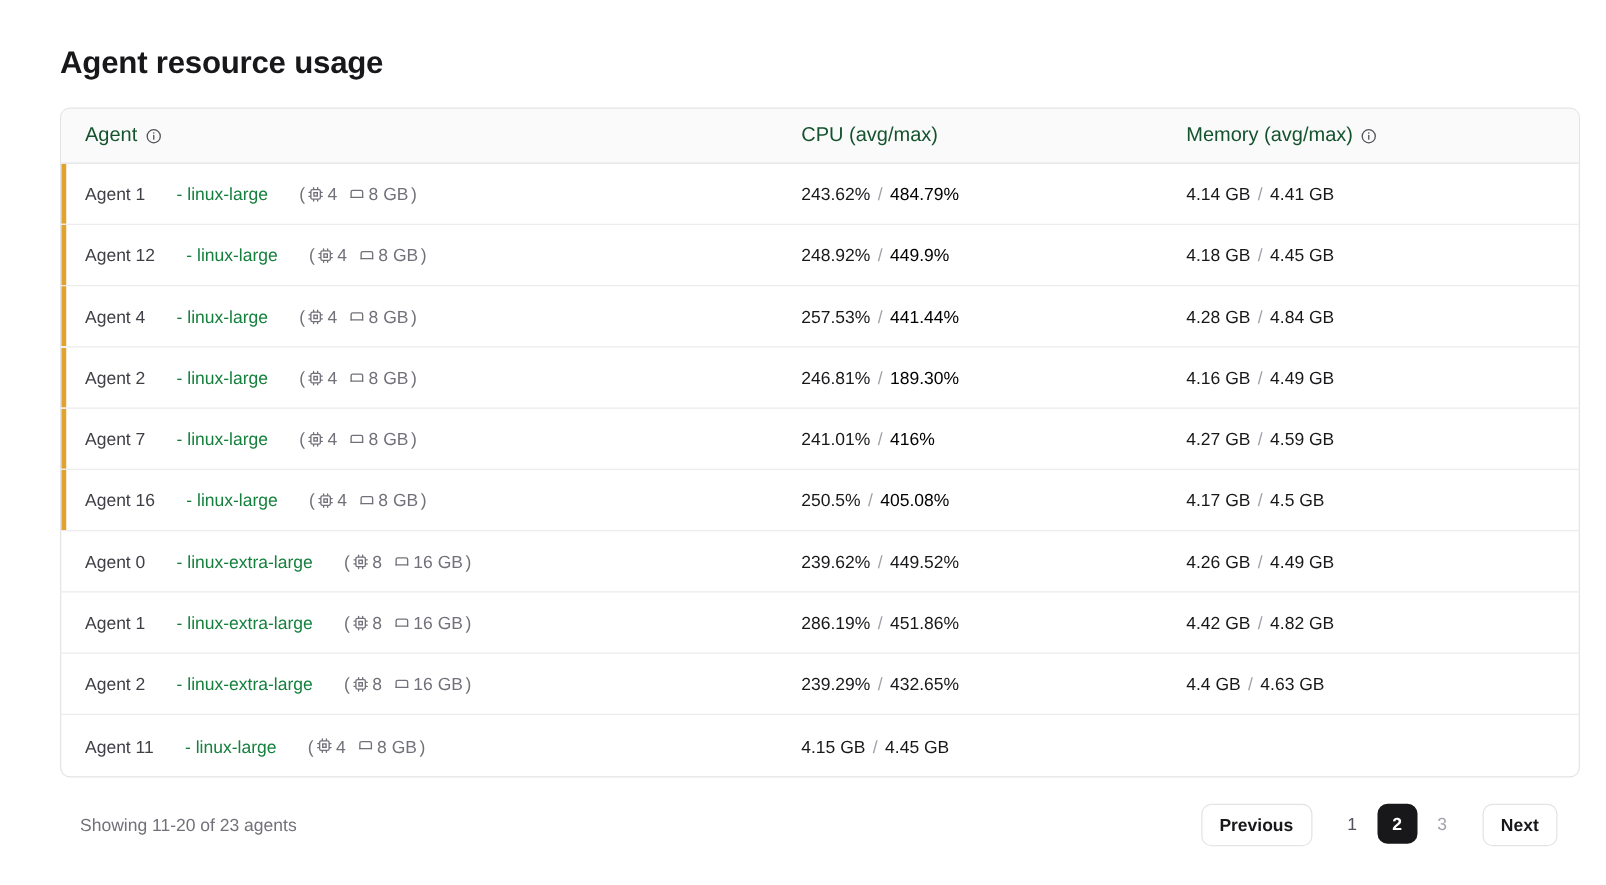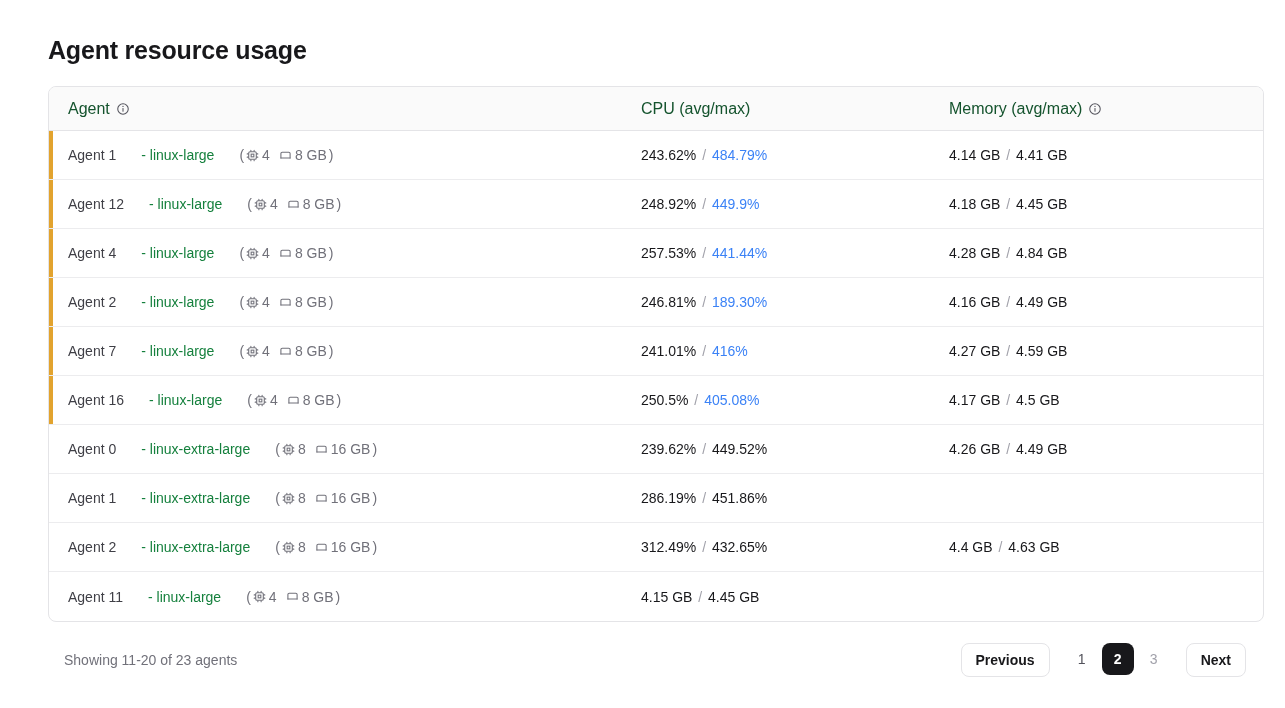--- a/index.html
+++ b/index.html
@@ -60,21 +60,21 @@
   .agent-cell { display: flex; align-items: center; gap: 25px; white-space: nowrap; }
   .agent-name { color: #3f3f46; }
   .agent-type { color: #15803d; }
   .agent-spec { color: #71717a; display: inline-flex; align-items: center; gap: 2px; }
   .agent-spec .spec-icon { display: inline-flex; color: #71717a; margin-right: 1px; }
   .agent-spec .spec-icon svg { width: 13px; height: 13px; }
   .agent-spec .gap { width: 5px; display: inline-block; }
 
   .metric-cell { font-weight: 500; color: #18181b; white-space: nowrap; }
   .metric-cell .sep { color: #a1a1aa; font-weight: 400; padding: 0 2px; }
-  .metric-cell .warn { color: #3b82f6; }
+  .metric-cell .warn { color: #000000; }
 
   .footer {
     margin-top: 21px;
     display: flex;
     align-items: center;
     justify-content: space-between;
     padding: 0 18px 0 16px;
   }
   .summary { font-size: 14px; color: #71717a; }
 
@@ -292,37 +292,38 @@
                 <svg viewBox="0 0 24 24">
                   <use href="#icon-cpu"></use>
                 </svg>
               </span><span>8</span><span class="gap"></span><span class="spec-icon">
                 <svg viewBox="0 0 24 24">
                   <use href="#icon-memory"></use>
                 </svg>
               </span><span>16 GB</span>)</span>
     </div>
     <div class="metric-cell"><span>286.19%</span><span class="sep"> / </span><span>451.86%</span></div>
+    <div class="metric-cell"><span>4.42 GB</span><span class="sep"> / </span><span>4.82 GB</span></div>
   </div>
 
   <div class="t-row">
     <div class="agent-cell">
       <span class="agent-name">Agent 2</span>
       <span class="agent-type">- linux-extra-large</span>
       <span class="agent-spec">(<span class="spec-icon">
                 <svg viewBox="0 0 24 24">
                   <use href="#icon-cpu"></use>
                 </svg>
               </span><span>8</span><span class="gap"></span><span class="spec-icon">
                 <svg viewBox="0 0 24 24">
                   <use href="#icon-memory"></use>
                 </svg>
               </span><span>16 GB</span>)</span>
     </div>
-    <div class="metric-cell"><span>312.49%</span><span class="sep"> / </span><span>432.65%</span></div>
+    <div class="metric-cell"><span>239.29%</span><span class="sep"> / </span><span>432.65%</span></div>
     <div class="metric-cell"><span>4.4 GB</span><span class="sep"> / </span><span>4.63 GB</span></div>
   </div>
 
   <div class="t-row">
     <div class="agent-cell">
       <span class="agent-name">Agent 11</span>
       <span class="agent-type">- linux-large</span>
       <span class="agent-spec">(<span class="spec-icon">
                 <svg viewBox="0 0 24 24">
                   <use href="#icon-cpu"></use>

